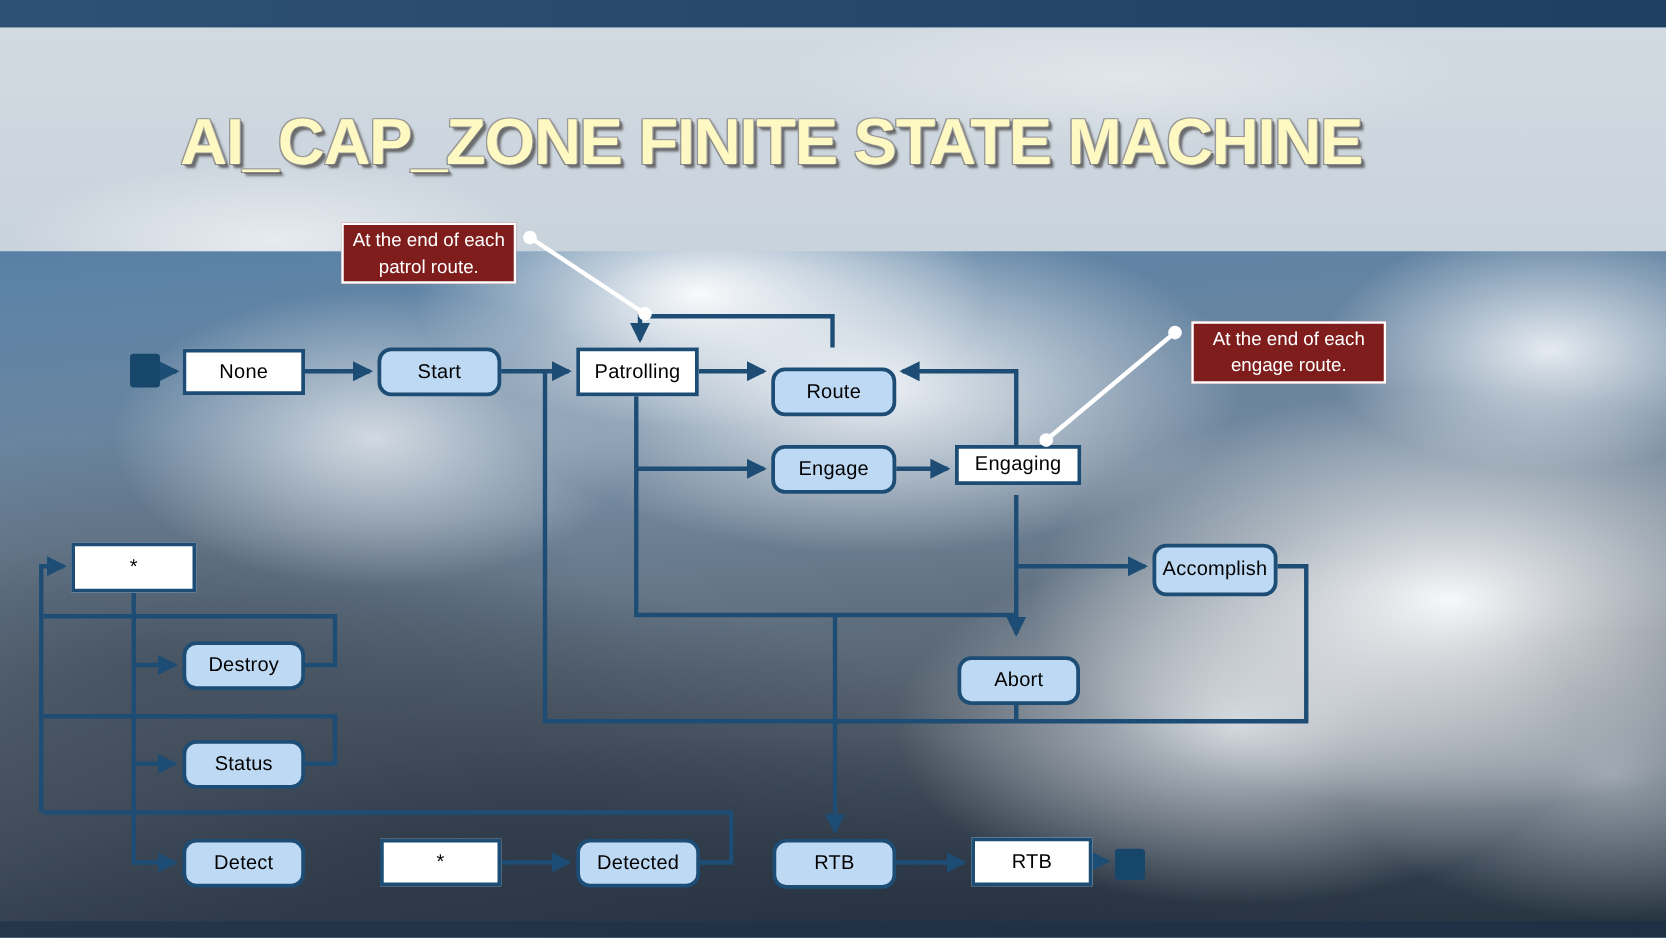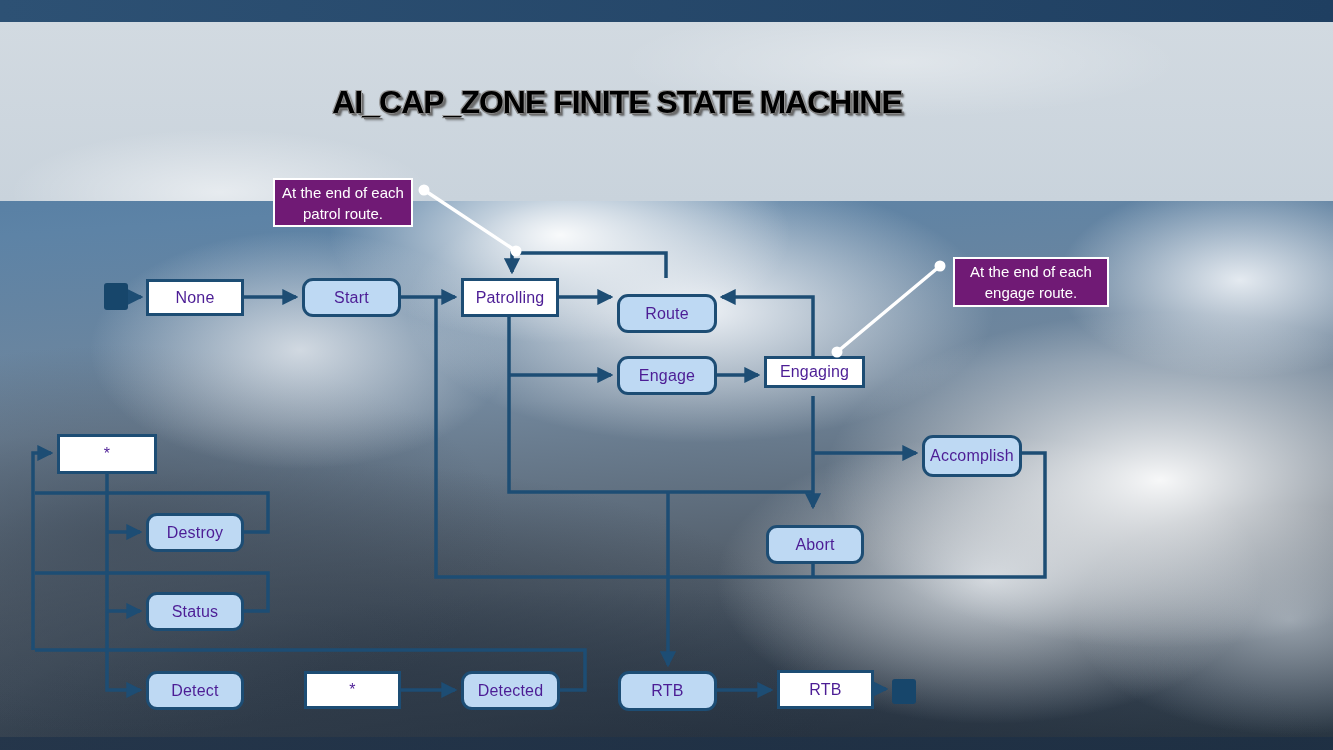--- a/index.html
+++ b/index.html
@@ -36,35 +36,35 @@
       linear-gradient(to bottom,#d2dae1,#c9d3dc);
   }
   .band-bottom{
     position:absolute;left:0;bottom:0;width:1333px;height:13px;z-index:1;
     background:linear-gradient(90deg,#22344a,#1d2f44);
     opacity:.85;
   }
   
   .page-title{
     position:absolute;left:0;top:84px;width:1234px;z-index:2;
-    text-align:center;font-size:32px;font-weight:700;letter-spacing:-1px;
-    color:#000000;
+    text-align:center;font-size:52px;font-weight:700;letter-spacing:-1px;
+    color:#fef9c3;
     text-shadow:
       -1px -1px 0 #9a9a9a, 1px -1px 0 #9a9a9a, -1px 1px 0 #8a8a8a,
       2px 2px 0 #6d6d6d, 3px 3px 2px rgba(70,70,70,.75);
   }
   
   svg.wires,svg.callout-wires{position:absolute;left:0;top:0;z-index:3;pointer-events:none;}
   svg.callout-wires{z-index:6;}
   
   .state{
     position:absolute;box-sizing:border-box;z-index:4;
     border:3px solid #1d4d74;background:#ffffff;
     display:flex;align-items:center;justify-content:center;
-    font-size:16px;color:#4c1d95;letter-spacing:.2px;
+    font-size:16px;color:#000000;letter-spacing:.2px;
   }
   .state.blue{background:#bed9f3;border-radius:11px;}
   .marker{
     position:absolute;z-index:4;background:#17466b;border-radius:3px;
   }
   
   .n-none      {left:146px;top:279px;width:98px; height:37px;}
   .n-start     {left:302px;top:278px;width:99px; height:39px;}
   .n-patrolling{left:461px;top:278px;width:98px; height:39px;}
   .n-route     {left:617px;top:278px;width:100px;height:39px;margin-top:16px;}
@@ -78,21 +78,21 @@
   .n-detect    {left:146px;top:671px;width:98px; height:39px;}
   .n-star2     {left:304px;top:671px;width:97px; height:38px;}
   .n-detected  {left:461px;top:671px;width:99px; height:39px;}
   .n-rtb1      {left:618px;top:671px;width:99px; height:40px;}
   .n-rtb2      {left:777px;top:670px;width:97px; height:39px;}
   .m-entry     {left:104px;top:283px;width:24px;height:27px;}
   .m-end       {left:892px;top:679px;width:24px;height:25px;}
   
   .callout{
     position:absolute;box-sizing:border-box;z-index:7;
-    background:#701a75;border:2.5px solid #ffffff;
+    background:#7f1d1d;border:2.5px solid #ffffff;
     color:#ffffff;font-size:15px;line-height:1.4;text-align:center;
     display:flex;align-items:center;justify-content:center;
     padding:2px 6px;
   }
   .c-patrol{left:273px;top:178px;width:140px;height:49px;}
   .c-engage{left:953px;top:257px;width:156px;height:50px;text-align:center;}
 </style>
 </head>
 <body>
 

